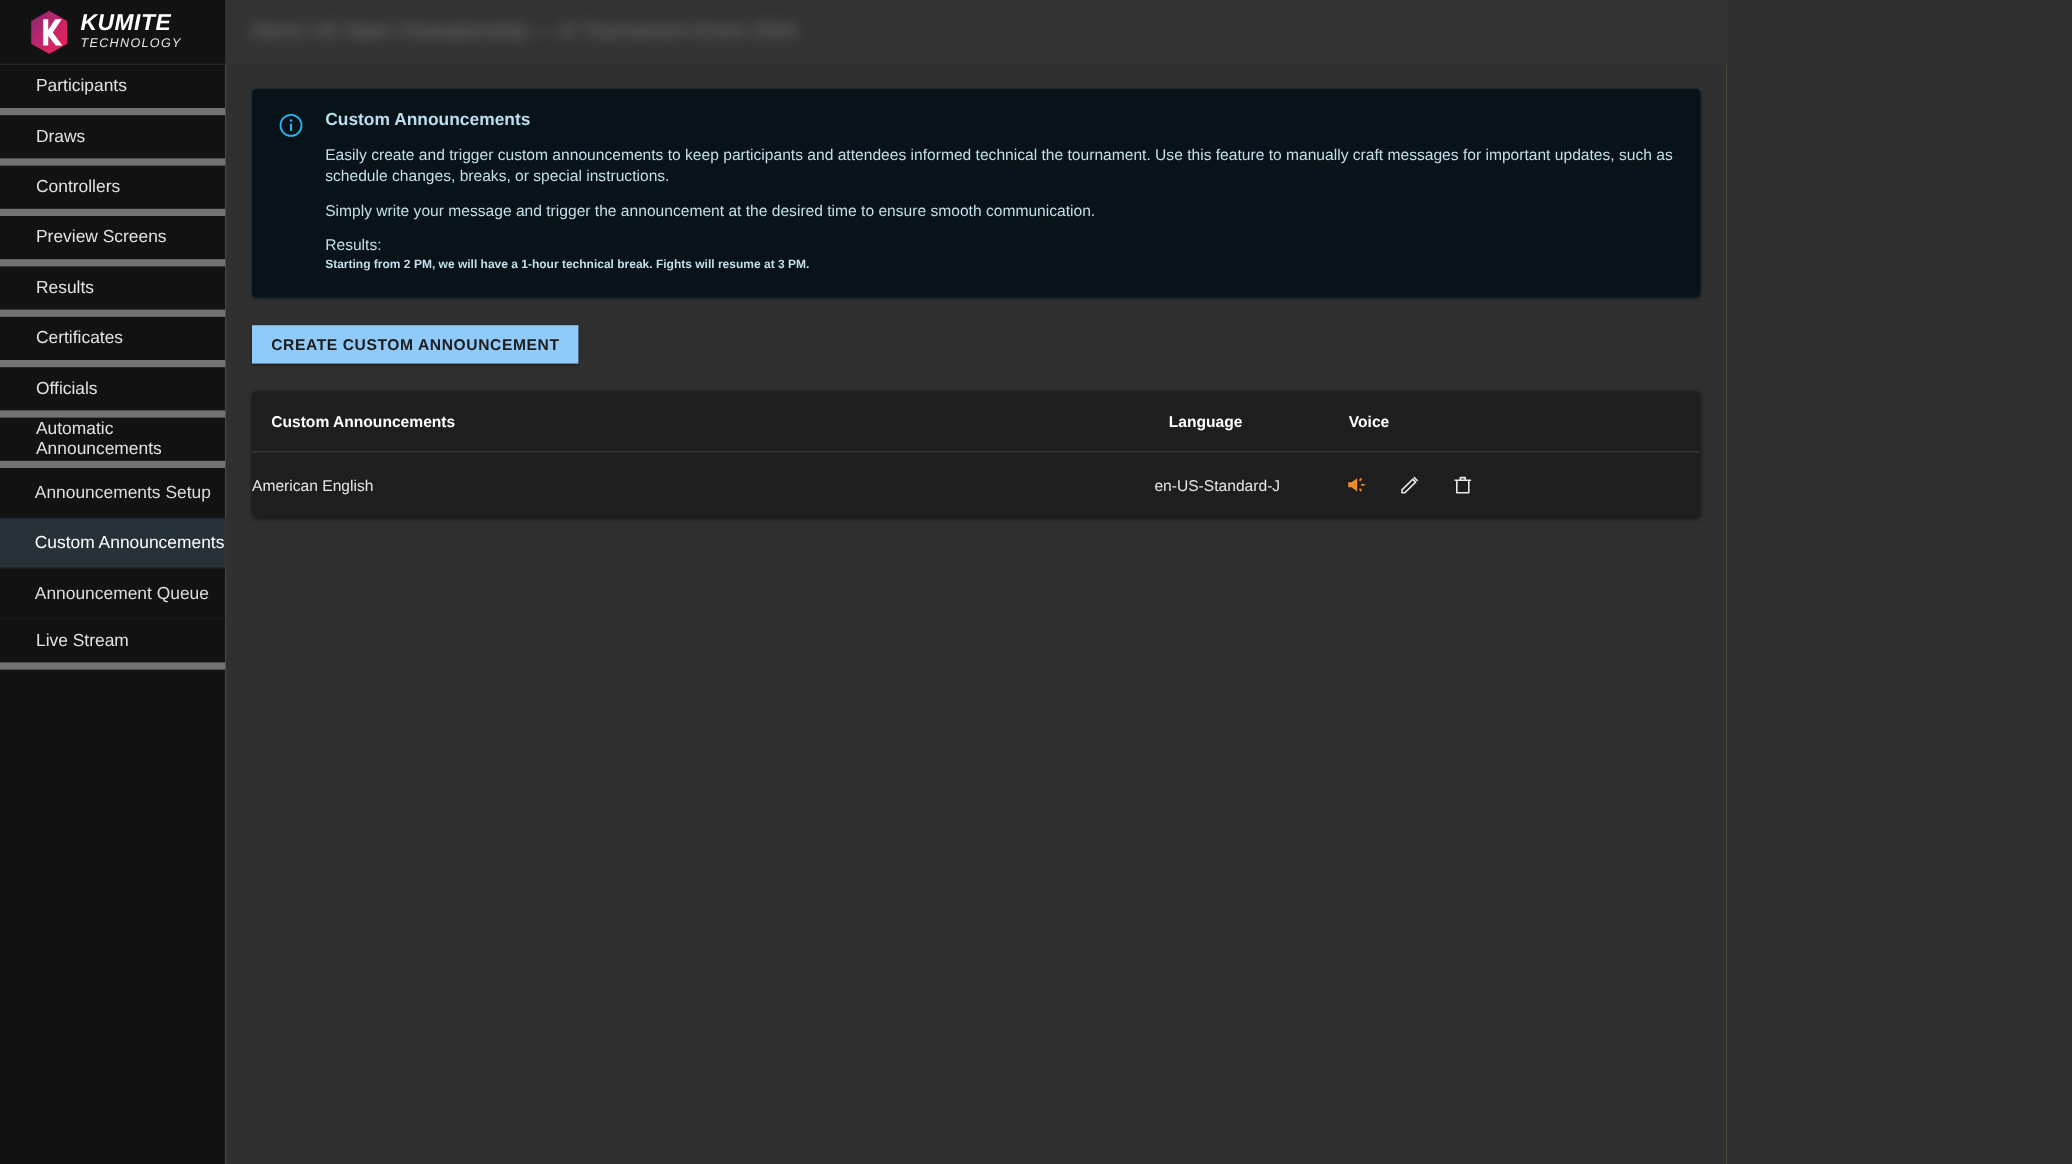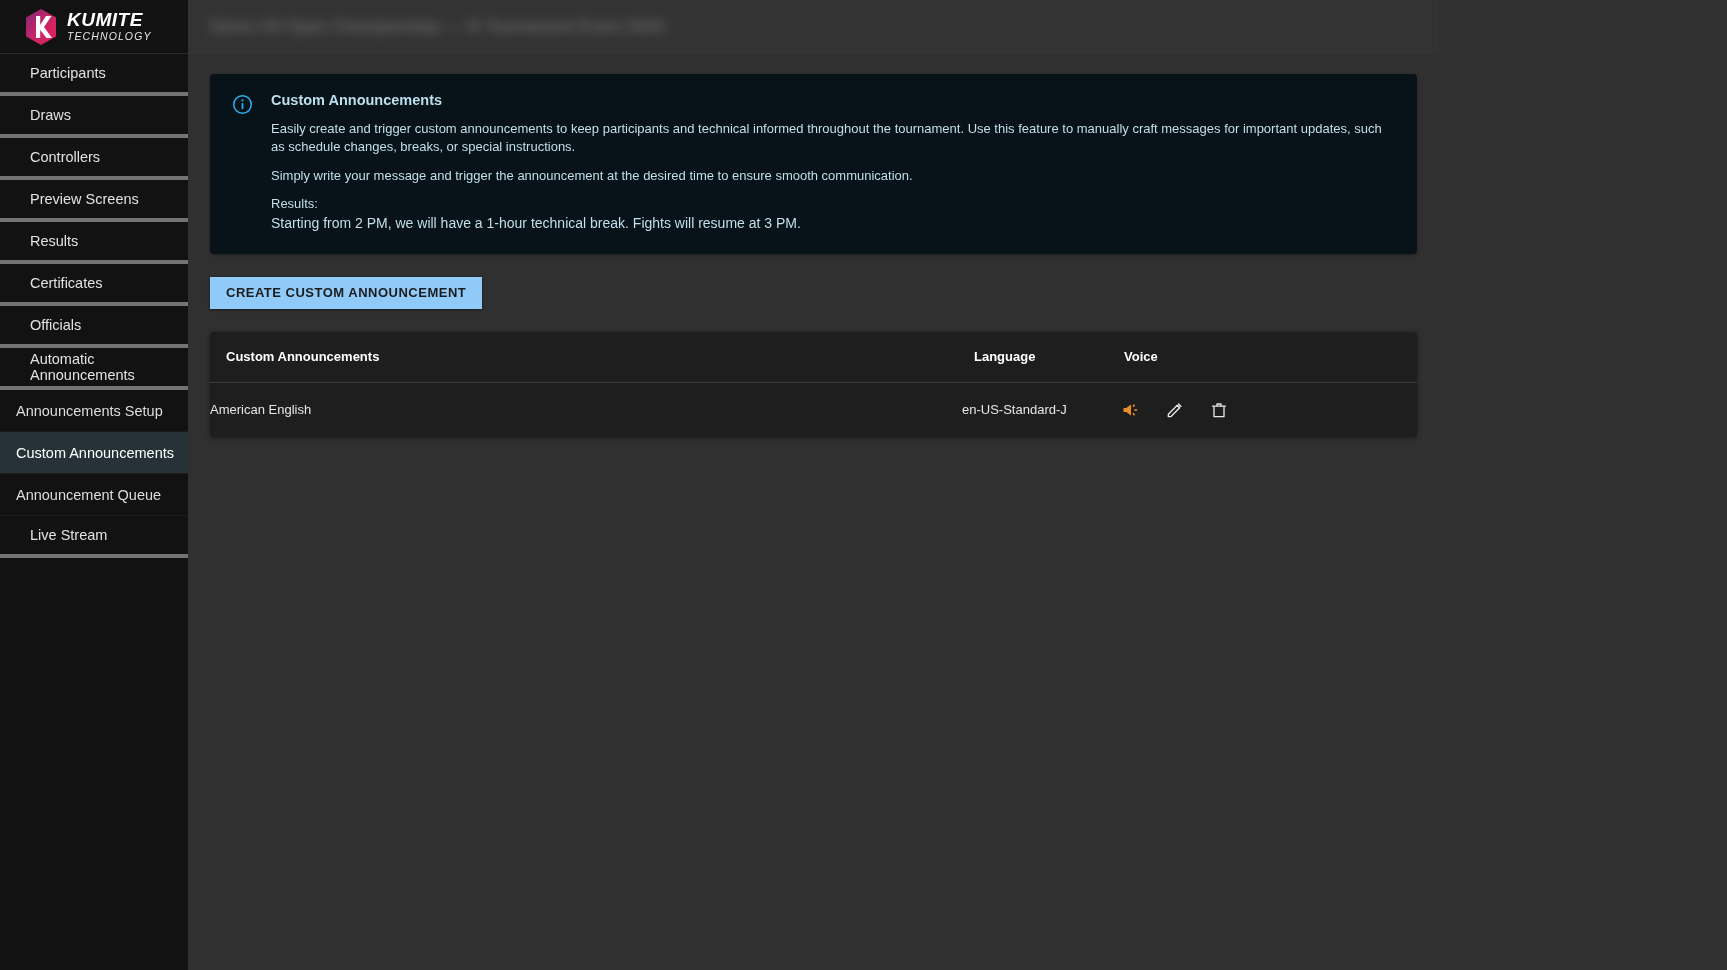--- a/index.html
+++ b/index.html
@@ -75,29 +75,29 @@
     display: flex;
     align-items: center;
     padding-left: 14px;
     font-size: 14.5px;
     color: #e2e2e2;
     border-bottom: 1px solid #232323;
     cursor: pointer;
     user-select: none;
   }
   .nav-item.sub {
-    padding-left: 16px;
+    padding-left: 29px;
     border-bottom: 1px solid #1b1b1b;
     color: #dedede;
   }
   .nav-item.sub.active {
     background: #263238;
     color: #ffffff;
   }
-  .nav-item.group { border-bottom: 4px solid #737373; padding-left: 30px; }
+  .nav-item.group { border-bottom: 6px solid #737373; padding-left: 30px; }
 
   
   .main {
     flex: 1;
     height: 970px;
     display: flex;
     flex-direction: column;
     background: #303030;
   }
 
@@ -153,23 +153,24 @@
     line-height: 1.42;
     margin-bottom: 10px;
   }
   .info-line:last-child { margin-bottom: 0; }
   .info-example-label {
     font-size: 13px;
     color: #c4dfe9;
     line-height: 1.42;
   }
   .info-example-text {
-    font-size: 14px;
+    font-size: 10px;
     color: #c4dfe9;
     line-height: 1.42;
+    font-weight: bold;
   }
 
   
   .create-btn {
     margin-top: 23px;
     display: inline-flex;
     align-items: center;
     justify-content: center;
     height: 32px;
     padding: 0 16px;
@@ -316,21 +317,21 @@
       <section class="info-panel">
         <span class="info-icon">
           <svg width="21" height="21" viewBox="0 0 24 24" aria-hidden="true">
             <circle cx="12" cy="12" r="10" fill="none" stroke="#29b6f6" stroke-width="1.7"></circle>
             <circle cx="12" cy="7.3" r="1.25" fill="#29b6f6"></circle>
             <rect x="11" y="10.2" width="2" height="7.2" rx="0.9" fill="#29b6f6"></rect>
           </svg>
         </span>
         <div class="info-body">
           <div class="info-title">Custom Announcements</div>
-          <p class="info-line">Easily create and trigger custom announcements to keep participants and technical informed throughout the tournament. Use this feature to manually craft messages for important updates, such as schedule changes, breaks, or special instructions.</p>
+          <p class="info-line">Easily create and trigger custom announcements to keep participants and attendees informed technical the tournament. Use this feature to manually craft messages for important updates, such as schedule changes, breaks, or special instructions.</p>
           <p class="info-line">Simply write your message and trigger the announcement at the desired time to ensure smooth communication.</p>
           <div>
             <div class="info-example-label">Results:</div>
             <div class="info-example-text">Starting from 2 PM, we will have a 1-hour technical break. Fights will resume at 3 PM.</div>
           </div>
         </div>
       </section>
 
       
       <button class="create-btn">CREATE CUSTOM ANNOUNCEMENT</button>

